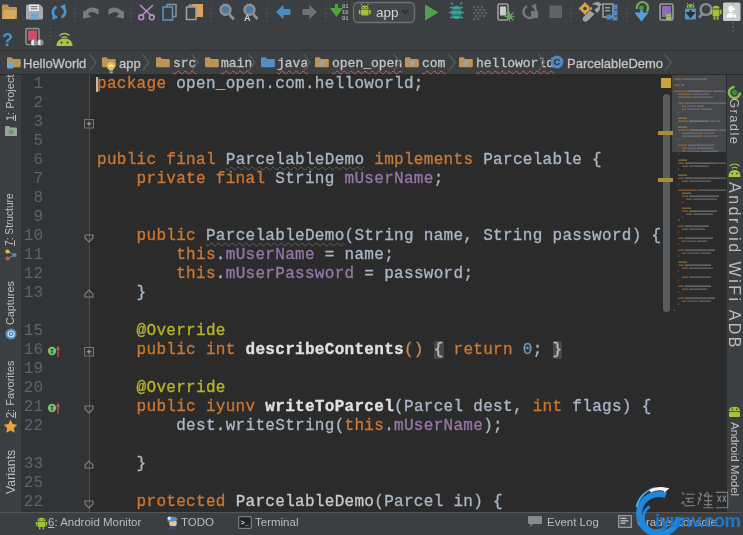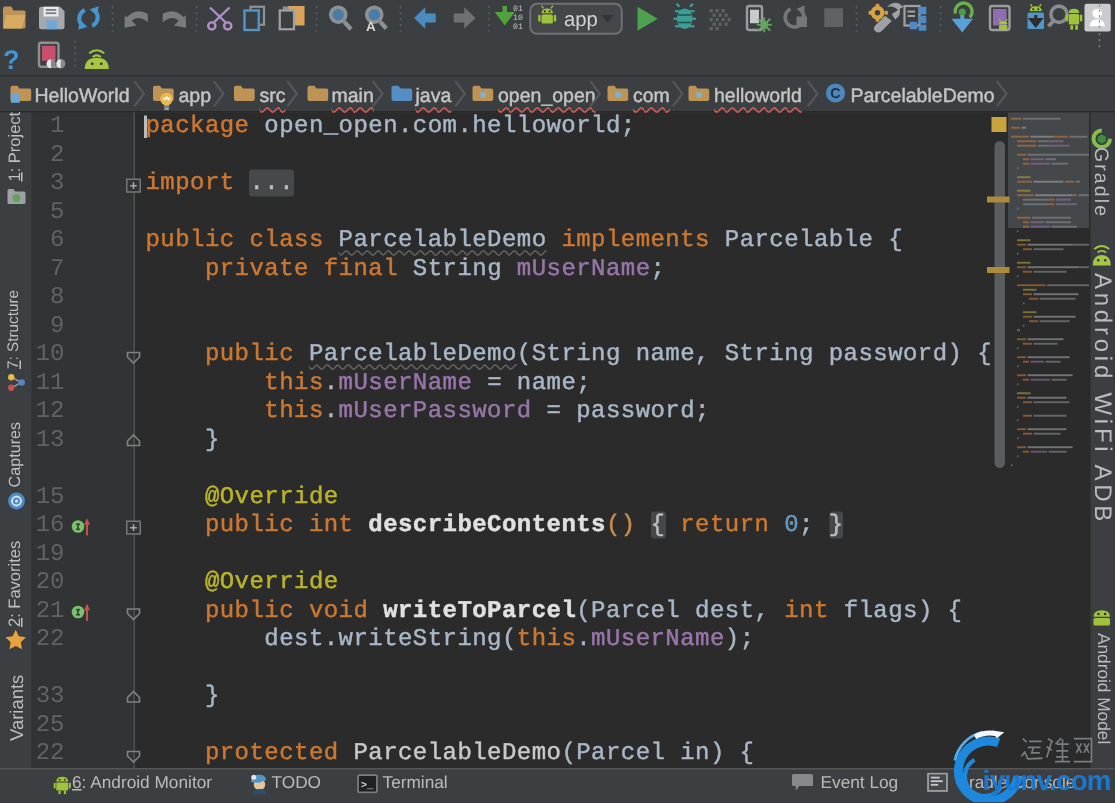--- a/index.html
+++ b/index.html
@@ -1,21 +1,21 @@
 <!DOCTYPE html>
 <html><head><meta charset="utf-8">
 <style>
 * { margin:0; padding:0; box-sizing:border-box; }
 html,body { width:743px; height:535px; overflow:hidden; background:#3C3F41; font-family:"Liberation Sans",sans-serif; }
 #page { position:relative; width:743px; height:535px; }
 .abs { position:absolute; }
 #crumbs { position:absolute; left:0; top:50px; width:743px; height:25px; background:#3C3F41; border-top:1px solid #323232; border-bottom:1px solid #292929; }
 .bc { position:absolute; top:56px; font-size:13px; color:#C4C4C4; white-space:pre; z-index:3; -webkit-text-stroke:0.3px; }
 .bc-ic { position:absolute; z-index:3; }
-.wavy { text-decoration: underline; text-decoration-style: wavy; text-decoration-color:#CF5B56; text-decoration-thickness:1px; text-underline-offset:3px; }
+.wavy { text-decoration: underline; text-decoration-style: wavy; text-decoration-color:#CF5B56; text-decoration-thickness:1px; text-underline-offset:3px;font-family:Liberation Mono, monospace; }
 #editor { position:absolute; left:0; top:75px; width:743px; height:437px; background:#2B2B2B; }
 #gutter { position:absolute; left:22px; top:75px; width:68px; height:437px; background:#313335; border-right:1px solid #4E5052; }
 #lstripe { position:absolute; left:0; top:75px; width:22px; height:437px; background:#3C3F41; border-right:1px solid #323232; }
 #rstripe { position:absolute; left:726px; top:75px; width:17px; height:437px; background:#3C3F41; border-left:1px solid #2B2B2B; }
 #minimap { position:absolute; left:656px; top:75px; width:70px; height:437px; background:#2B2B2B; }
 #viewport { position:absolute; left:672px; top:75px; width:54px; height:77px; background:#45484B; }
 .row { position:absolute; left:0; width:656px; height:19px; }
 .num { position:absolute; left:0; width:43px; text-align:right; font-family:"Liberation Mono",monospace; font-size:16px; line-height:19px; color:#606366; letter-spacing:0; }
 .code { position:absolute; left:97px; font-family:"Liberation Mono",monospace; font-size:16px; line-height:19px; letter-spacing:0.3px; color:#A9B7C6; white-space:pre; font-style:normal; -webkit-text-stroke:0.3px; }
 .code i { font-style:normal; }
@@ -453,29 +453,28 @@
 <span class="num">2</span>
 <span class="code"></span>
 </div>
 <div class="row" style="top:113px">
 <span class="num">3</span>
 <svg class="gi" style="left:83px" width="12" height="19" viewBox="0 0 12 19">
 <rect x="1.5" y="5.5" width="9" height="8.5" fill="#313335" stroke="#75777A" stroke-width="1"></rect>
 <line x1="3.8" y1="9.75" x2="8.2" y2="9.75" stroke="#A9ABAD" stroke-width="1"></line>
 <line x1="6" y1="7.5" x2="6" y2="12" stroke="#A9ABAD" stroke-width="1"></line>
       </svg>
-<span class="code"><i class="k">import</i> <i class="fold">...</i></span>
 </div>
 <div class="row" style="top:132px">
 <span class="num">5</span>
 <span class="code"></span>
 </div>
 <div class="row" style="top:151px">
 <span class="num">6</span>
-<span class="code"><i class="k">public class </i><i class="wv">ParcelableDemo</i> <i class="k">implements</i> Parcelable {</span>
+<span class="code"><i class="k">public final </i><i class="wv">ParcelableDemo</i> <i class="k">implements</i> Parcelable {</span>
 </div>
 <div class="row" style="top:170px">
 <span class="num">7</span>
 <span class="code">    <i class="k">private final</i> String <i class="f">mUserName</i>;</span>
 </div>
 <div class="row" style="top:189px">
 <span class="num">8</span>
 </div>
 <div class="row" style="top:208px">
 <span class="num">9</span>
@@ -538,21 +537,21 @@
 <circle cx="6" cy="9" r="4.2" fill="#7CBF6E"></circle>
         <rect x="4.7" y="6.9" width="2.6" height="1.1" fill="#2C4A2C"></rect>
         <rect x="5.45" y="7.6" width="1.1" height="2.9" fill="#2C4A2C"></rect>
         <rect x="4.7" y="10.3" width="2.6" height="1.1" fill="#2C4A2C"></rect>
 <path d="M12 15 L12 7" stroke="#C75450" stroke-width="1.3" fill="none"></path>
         <path d="M12 3.5 L10 7.8 L14 7.8 Z" fill="#C75450"></path>
       </svg>
 <svg class="gi" style="left:83px" width="12" height="19" viewBox="0 0 12 19">
 <path d="M2 7 L10 7 L10 10 L6 14 L2 10 Z" fill="none" stroke="#7F8183" stroke-width="1.1"></path>
       </svg>
-<span class="code">    <i class="k">public void </i><i class="m">writeToParcel</i>(Parcel dest, <i class="k">int</i> flags) {</span>
+<span class="code">    <i class="k">public iyunv </i><i class="m">writeToParcel</i>(Parcel dest, <i class="k">int</i> flags) {</span>
 </div>
 <div class="row" style="top:417px">
 <span class="num">22</span>
 <span class="code">        dest.writeString(<i class="k">this</i>.<i class="f">mUserName</i>);</span>
 </div>
 <div class="row" style="top:455px">
 <span class="num">33</span>
 <svg class="gi" style="left:83px" width="12" height="19" viewBox="0 0 12 19">
 <path d="M2 12 L10 12 L10 9 L6 5 L2 9 Z" fill="none" stroke="#7F8183" stroke-width="1.1"></path>
       </svg>

